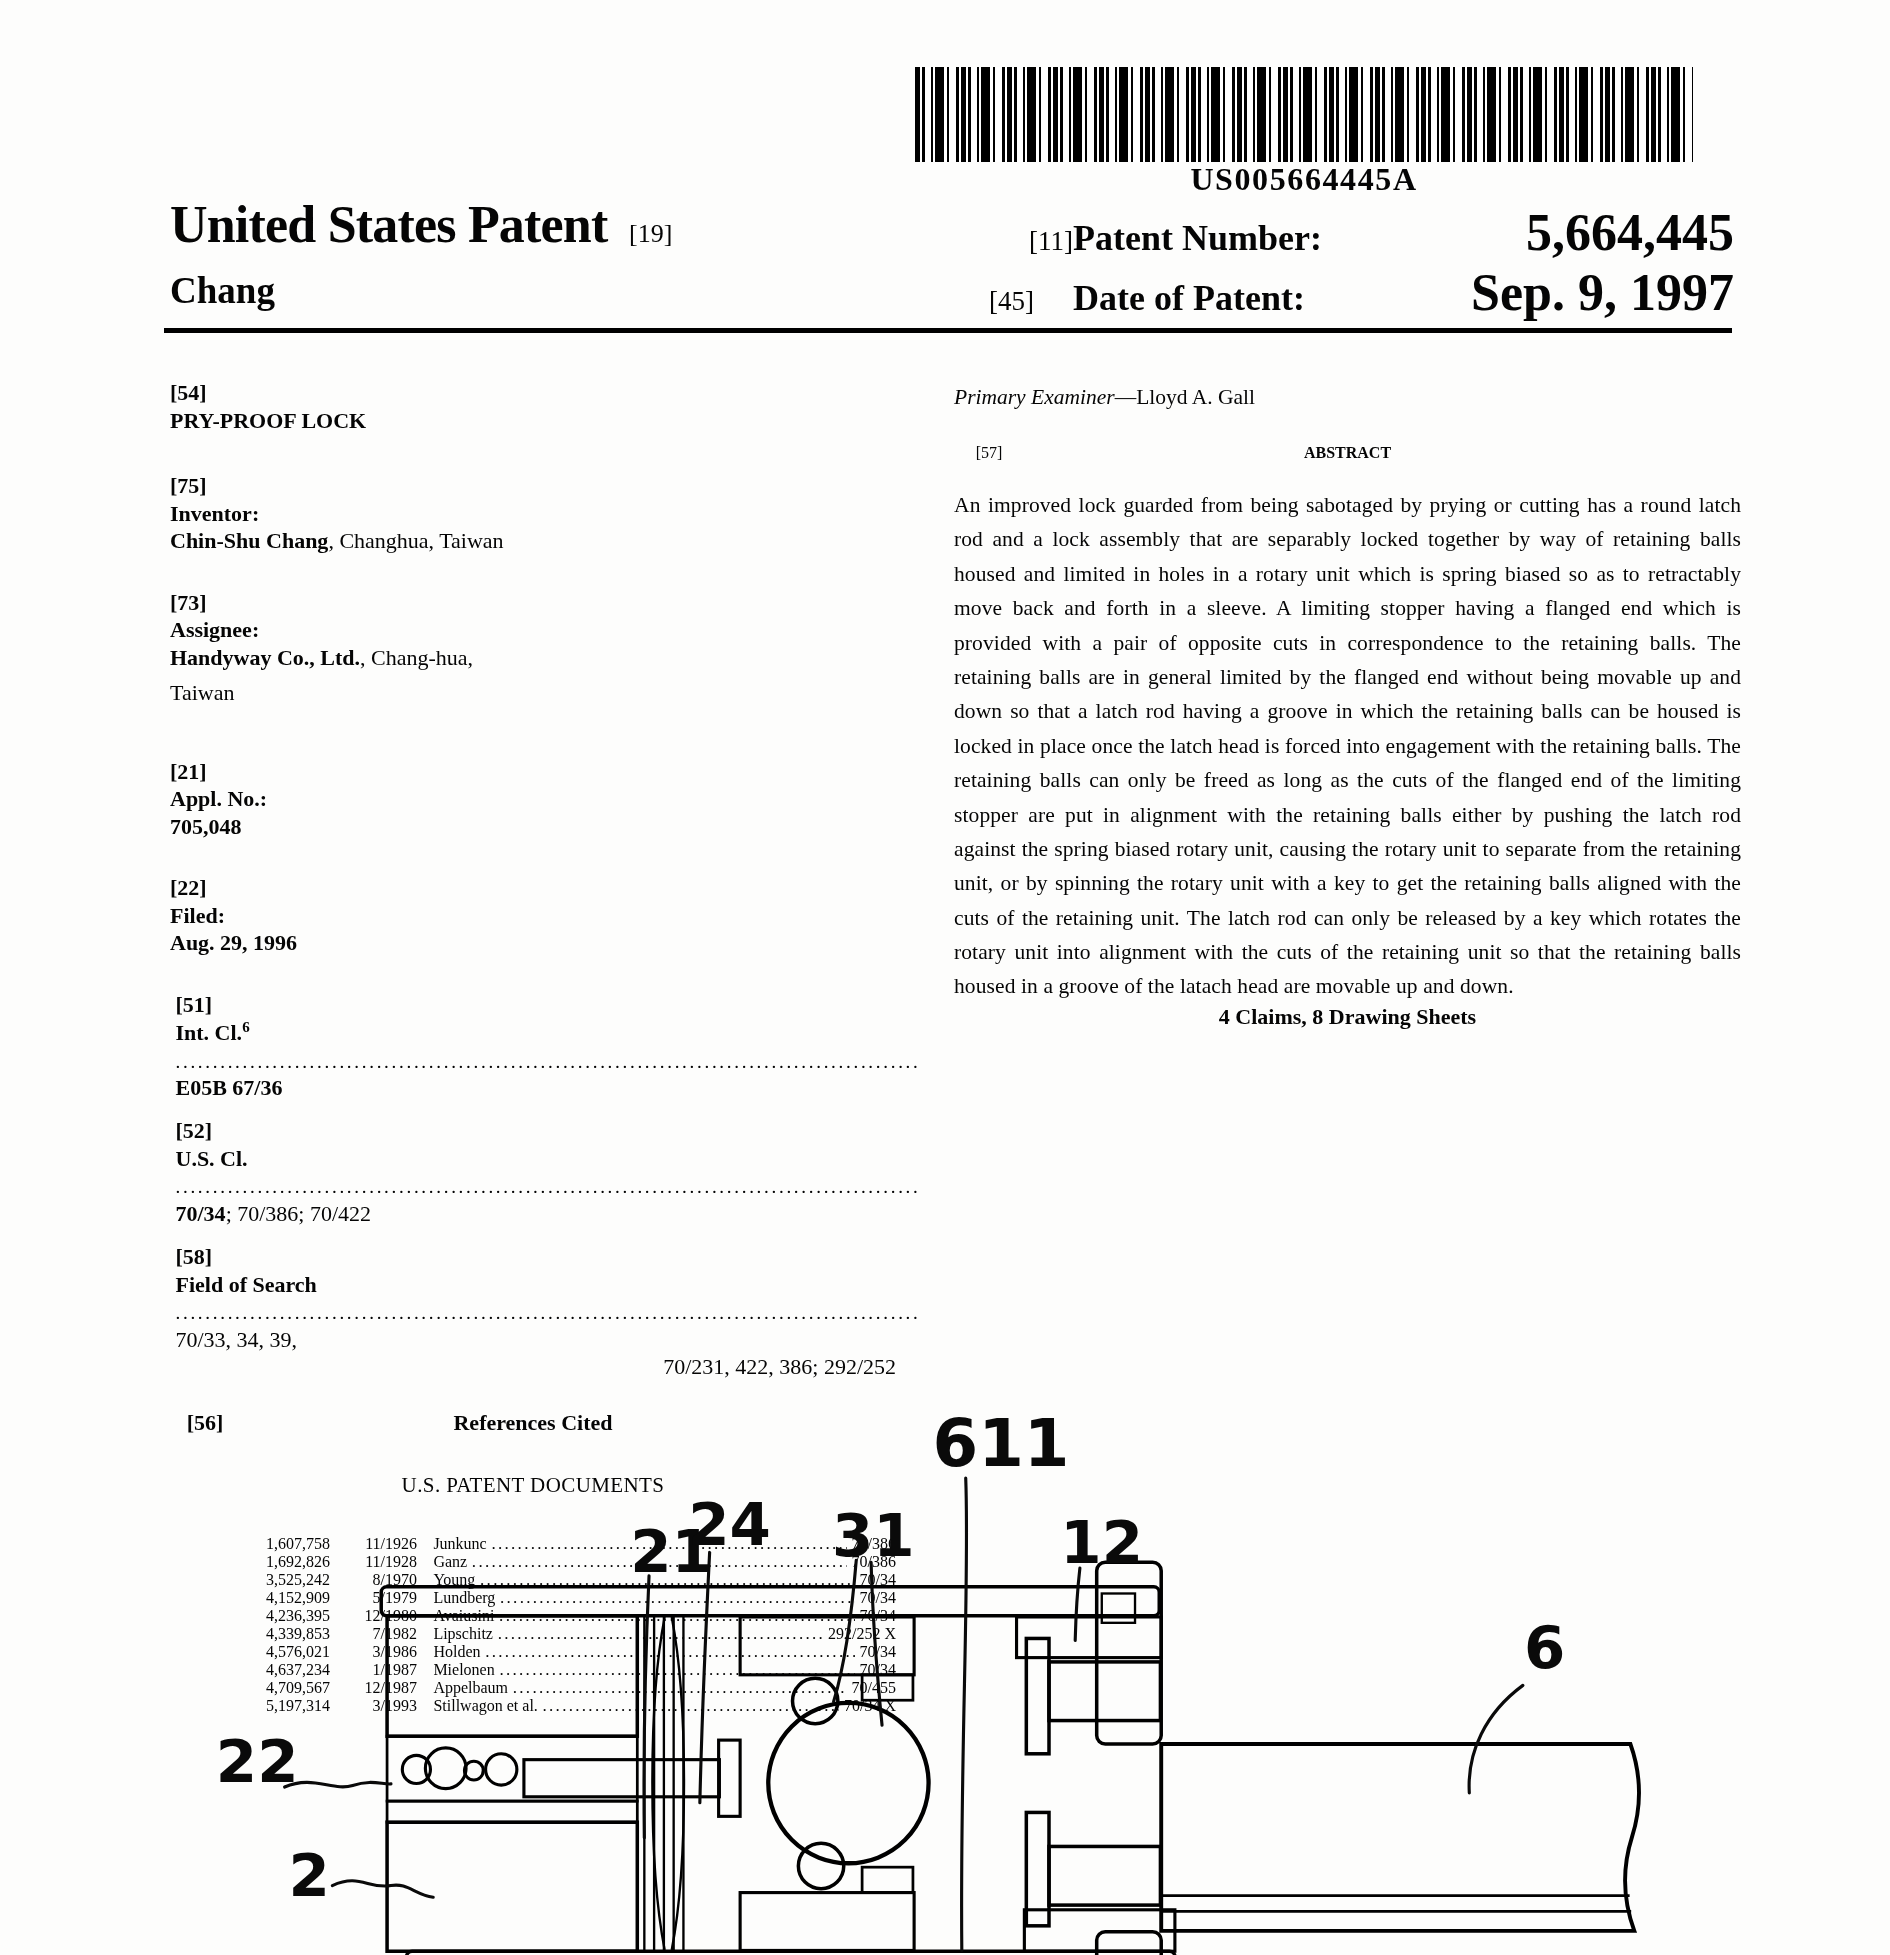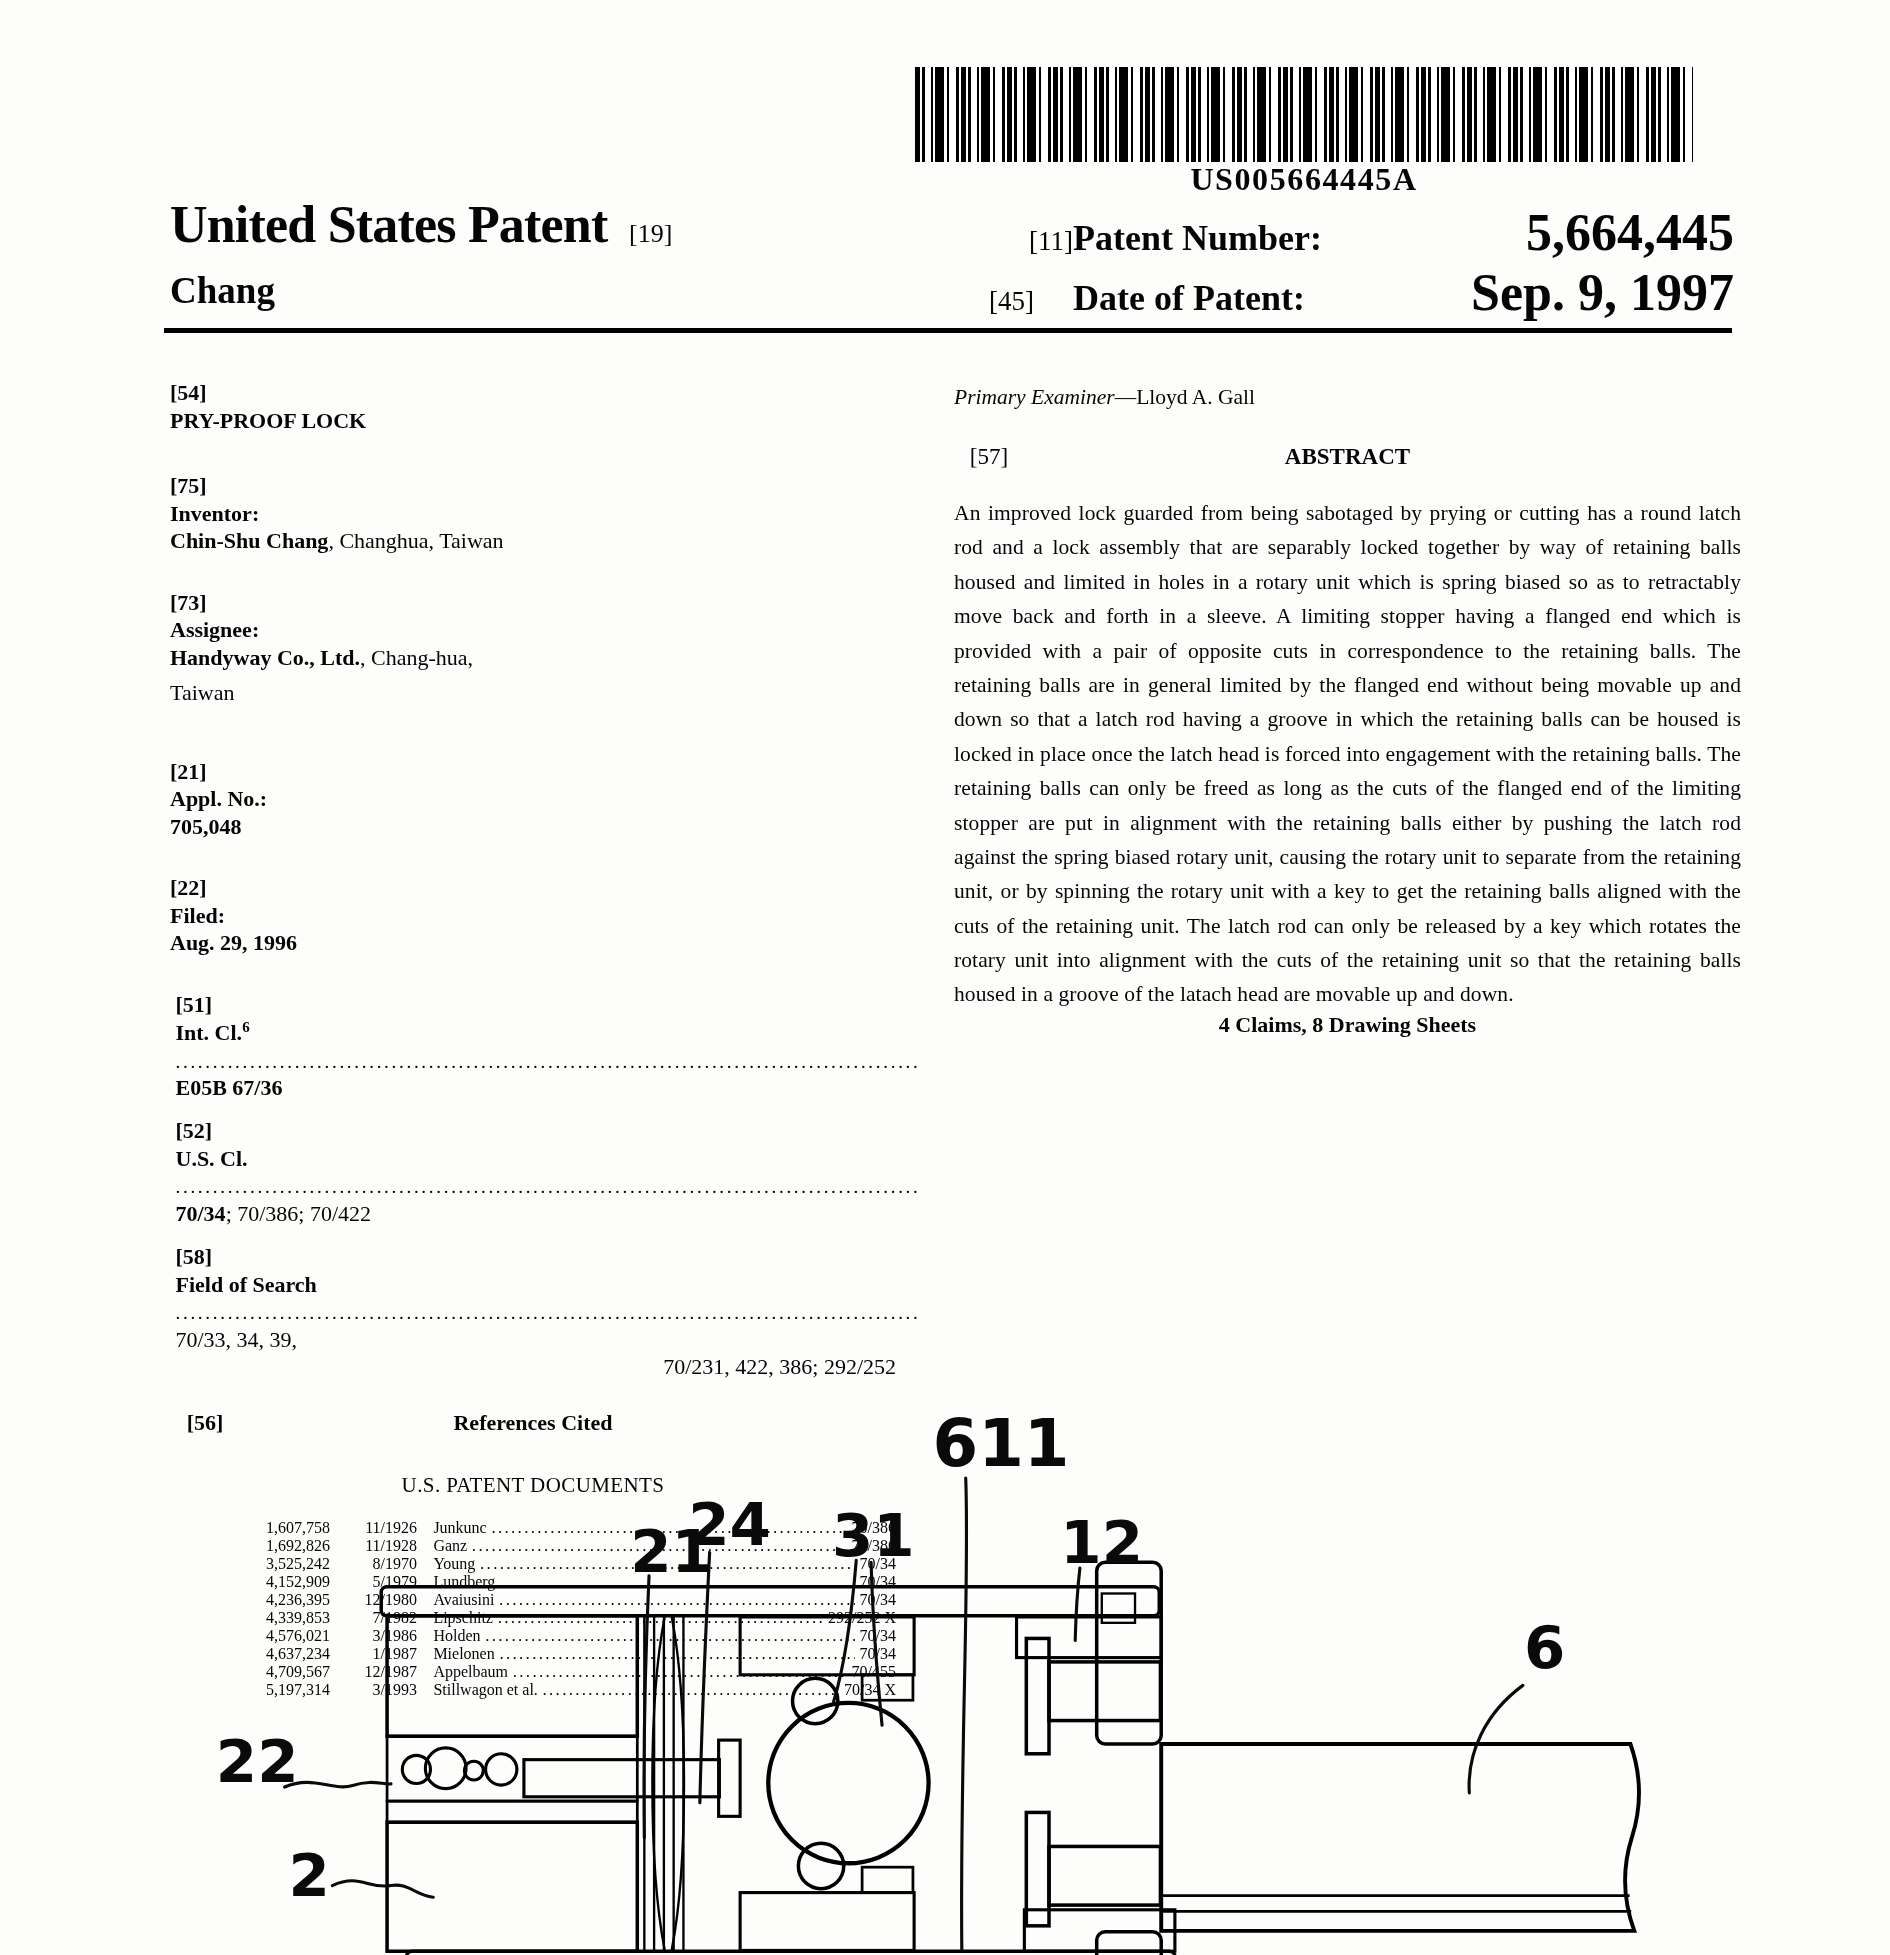--- a/index.html
+++ b/index.html
@@ -47,33 +47,33 @@
   .bold{font-weight:700;}
   .dots{flex:1;overflow:hidden;white-space:nowrap;margin:0 5.5px;}
   .dots::after{content:"....................................................................................................";letter-spacing:2.7px;font-size:19px;}
   .val-right{white-space:nowrap;}
   .mb-lg{margin-bottom:38px;}
   .mb-md{margin-bottom:34px;}
   .mb-sm{margin-bottom:15.6px;}
   #search-line2{text-align:right;margin-bottom:28px;}
   .center-head{position:relative;text-align:center;margin-bottom:36px;}
   .center-head .f-code{position:absolute;left:0;top:0;}
-  #usdocs{ text-align:center;font-size:21px;margin-bottom:21px;letter-spacing:0.4px;}
+  #usdocs{ text-align:center;font-size:21px;margin-bottom:37px;letter-spacing:0.4px;}
   .ref-row{display:flex;align-items:baseline;font-size:16px;line-height:18px;padding-left:46px;}
   .ref-num{width:114px;flex:none;text-align:right;}
   .ref-date{width:87px;flex:none;text-align:right;}
   .ref-name{margin-left:16.4px;white-space:nowrap;}
   .ref-dots{flex:1;overflow:hidden;white-space:nowrap;margin:0 4.7px;}
   .ref-dots::after{content:"..........................................................................";letter-spacing:2.3px;font-size:17px;}
   .ref-cls{white-space:nowrap;}
   
   #rightcol{position:absolute;left:954px;top:385px;width:787px;font-size:21.5px;}
   #examiner{margin-bottom:34px;}
   #examiner .ital{font-style:italic;}
-  #abs-head{position:relative;text-align:center;font-weight:700;font-size:23px;margin-bottom:26px;}
+  #abs-head{position:relative;text-align:center;font-weight:700;font-size:16px;margin-bottom:26px;}
   #abs-head .f-code{position:absolute;left:0;top:0;font-weight:400;}
   #abs-text{text-align:justify;line-height:1.6;letter-spacing:0.1px;}
   #claims-note{text-align:center;font-weight:700;font-size:22px;}
   
   #figure{position:absolute;left:0;top:1388px;}
   .fig-label{font-family:"DejaVu Sans",sans-serif;font-weight:700;fill:#0a0a0a;font-size:152px;}
   .fig-label.big{font-size:168px;}
   .leader{fill:none;stroke:#0a0a0a;stroke-width:8;stroke-linecap:round;}
   .pline{stroke:#000;fill:none;}
 </style>

